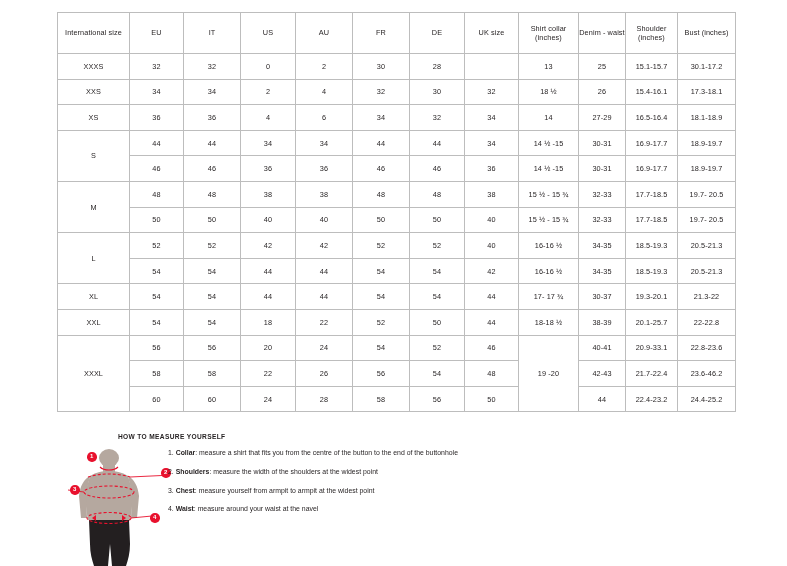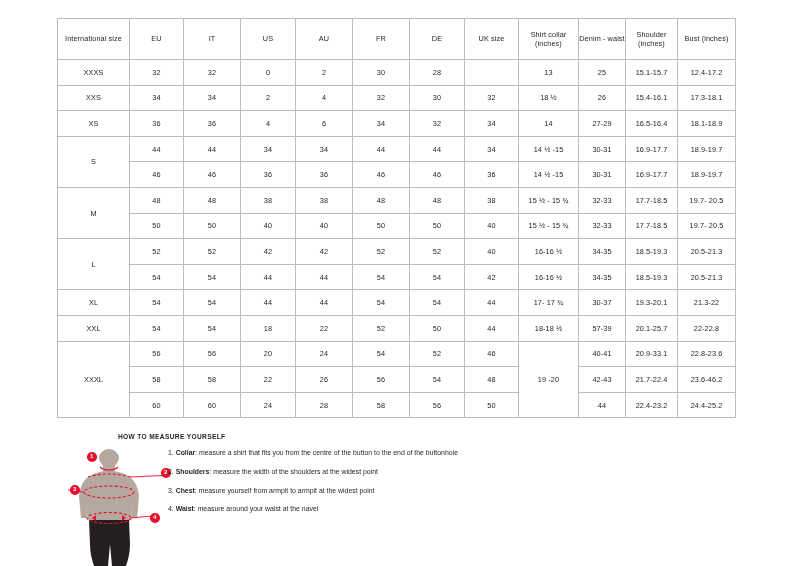--- a/index.html
+++ b/index.html
@@ -16,21 +16,21 @@
     overflow: hidden;
   }
   .page {
     position: relative;
     width: 787px;
     height: 566px;
   }
   table.size-table {
     position: absolute;
     left: 57px;
-    top: 18px;
+    top: 12px;
     width: 678px;
     border-collapse: collapse;
     table-layout: fixed;
   }
   table.size-table th,
   table.size-table td {
     border: 1px solid #bdbdbd;
     font-size: 7.3px;
     font-weight: normal;
     text-align: center;
@@ -151,21 +151,21 @@
           <td>32</td>
           <td>32</td>
           <td>0</td>
           <td>2</td>
           <td>30</td>
           <td>28</td>
           <td></td>
           <td>13</td>
           <td>25</td>
           <td>15.1-15.7</td>
-          <td>12.4-17.2</td>
+          <td>30.1-17.2</td>
         </tr>
         <tr>
           <td>XXS</td>
           <td>34</td>
           <td>34</td>
           <td>2</td>
           <td>4</td>
           <td>32</td>
           <td>30</td>
           <td>32</td>
@@ -286,21 +286,21 @@
         <tr>
           <td>XXL</td>
           <td>54</td>
           <td>54</td>
           <td>18</td>
           <td>22</td>
           <td>52</td>
           <td>50</td>
           <td>44</td>
           <td>18-18 ½</td>
-          <td>57-39</td>
+          <td>38-39</td>
           <td>20.1-25.7</td>
           <td>22-22.8</td>
         </tr>
         <tr>
           <td rowspan="3">XXXL</td>
           <td>56</td>
           <td>56</td>
           <td>20</td>
           <td>24</td>
           <td>54</td>

